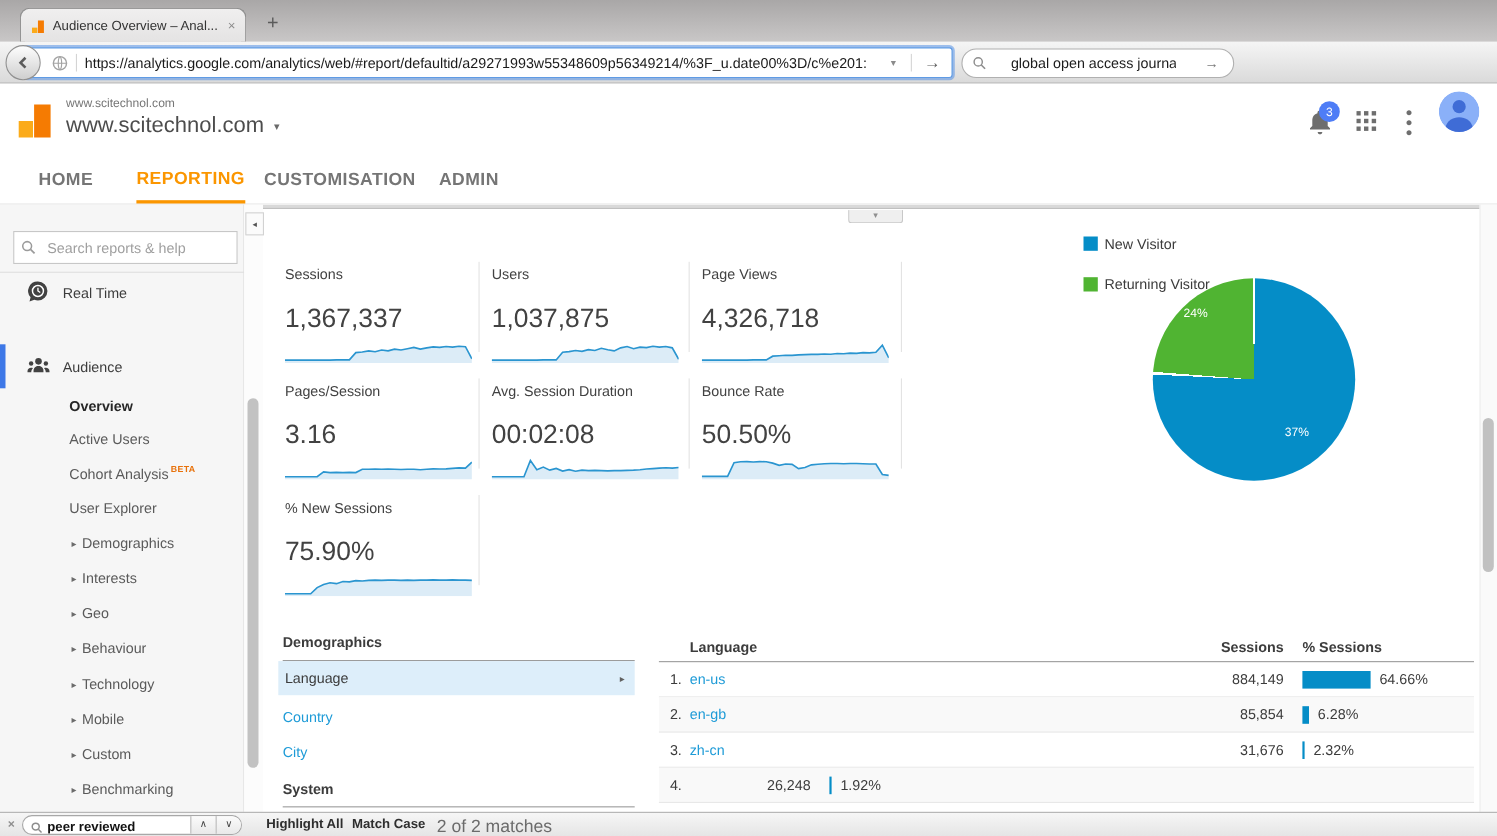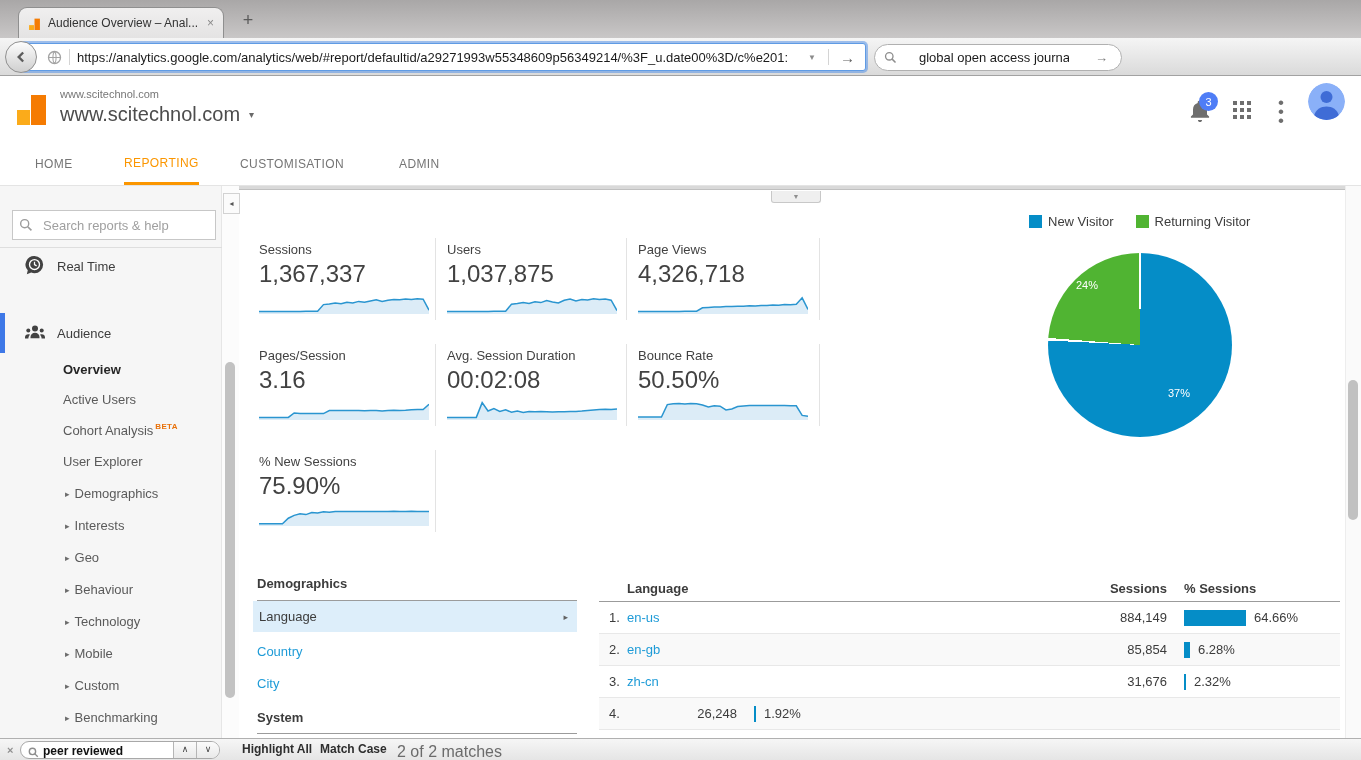--- a/index.html
+++ b/index.html
@@ -47,21 +47,21 @@
   .bell-badge { position:absolute; left:1199px; top:16px; width:19px; height:19px; border-radius:50%;
     background:#4e7df6; color:#fff; font-size:11px; display:flex; align-items:center; justify-content:center; }
   .appsgrid { position:absolute; left:1233px; top:25px; }
   .kebab { position:absolute; left:1276px; top:22px; font-size:17px; color:#6e6e6e; letter-spacing:0; line-height:9px; width:10px; text-align:center; }
   .kebab span { display:block; height:9px; }
   .avatar { position:absolute; left:1308px; top:7px; width:37px; height:37px; border-radius:50%; overflow:hidden; }
 
   
   .ga-nav { position:absolute; left:0; top:143px; width:1361px; height:43px; background:#fff; border-bottom:1px solid #e4e4e4; }
   .nav-item { position:absolute; top:0; height:42px; display:flex; align-items:center;
-    font-size:12px; font-weight:normal; color:#757575; letter-spacing:.4px; }
+    font-size:16px; font-weight:bold; color:#757575; letter-spacing:.4px; }
   .nav-item.active { color:#fb9600; border-bottom:3px solid #fb9600; }
 
   
   .main { position:absolute; left:0; top:186px; width:1361px; height:552px; display:flex; }
   .sidebar { position:relative; width:222px; height:552px; background:#f6f6f6; border-right:1px solid #e6e6e6; flex:none; }
   .sb-search { position:absolute; left:12px; top:24px; width:204px; height:30px; background:#fff;
     border:1px solid #c7c7c7; padding:0 6px 0 30px; font-size:13px; color:#555; font-family:"Liberation Sans",sans-serif; }
   .sb-search::placeholder { color:#9f9f9f; }
   .sb-search-icon { position:absolute; left:19px; top:32px; }
   .sb-divider { position:absolute; left:0; top:61px; width:222px; border-top:1px solid #dedede; }
@@ -84,24 +84,24 @@
   .panel-tab { position:absolute; left:532px; top:5px; width:50px; height:12px; background:#efefef;
     border:1px solid #c8c8c8; border-top:none; border-radius:0 0 3px 3px; font-size:7px; color:#8f8f8f;
     display:flex; align-items:center; justify-content:center; }
 
   .mrow { position:absolute; left:0; display:flex; }
   .mcard { height:82px; border-right:1px solid #e3e3e3; padding-left:11px; padding-top:4px; }
   .mcard.first { width:197px; padding-left:20px; }
   .mcard.w2 { width:191px; }
   .mcard.w3 { width:193px; }
   .m-label { font-size:13px; color:#424242; }
-  .m-value { font-size:24px; color:#424242; margin-top:3px; }
+  .m-value { font-size:24px; color:#424242; margin-top:19px; }
   .spark { margin-top:4px; width:170px; height:22px; }
 
-  .legend { position:absolute; left:790px; top:28px; display:flex; gap:22px; }
+  .legend { position:absolute; left:746px; top:28px; display:flex; gap:22px;flex-direction:column; }
   .legend-item { display:flex; align-items:center; gap:6px; font-size:13px; color:#3c3c3c; }
   .swatch { width:13px; height:13px; flex:none; }
   .pie { position:absolute; left:809px; top:67px; width:184px; height:184px; border-radius:50%; }
   .pie-label { position:absolute; color:#fff; font-size:11px; transform:translate(-50%,-50%); }
 
   .demo-panel { position:absolute; left:18px; top:390px; width:320px; }
   .demo-title { font-size:13px; font-weight:bold; color:#3c3c3c; padding-bottom:9px; border-bottom:1px solid #9b9b9b; }
   .demo-row { position:relative; height:31px; display:flex; align-items:center; font-size:13px; padding:0 8px 0 2px; }
   .demo-row.selected { background:#ddeefa; color:#3c3c3c; margin-left:-4px; padding-left:6px; width:324px; }
   .demo-row .tri-r { position:absolute; right:9px; font-size:9px; color:#616161; }

